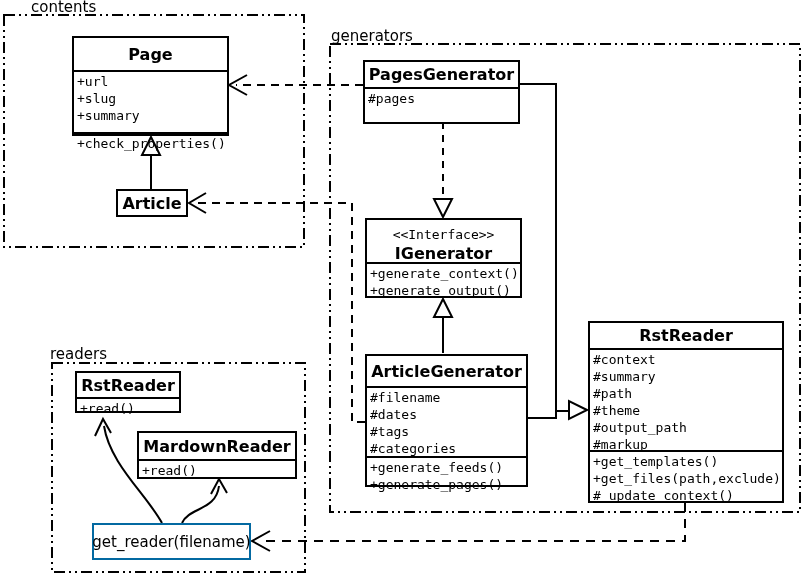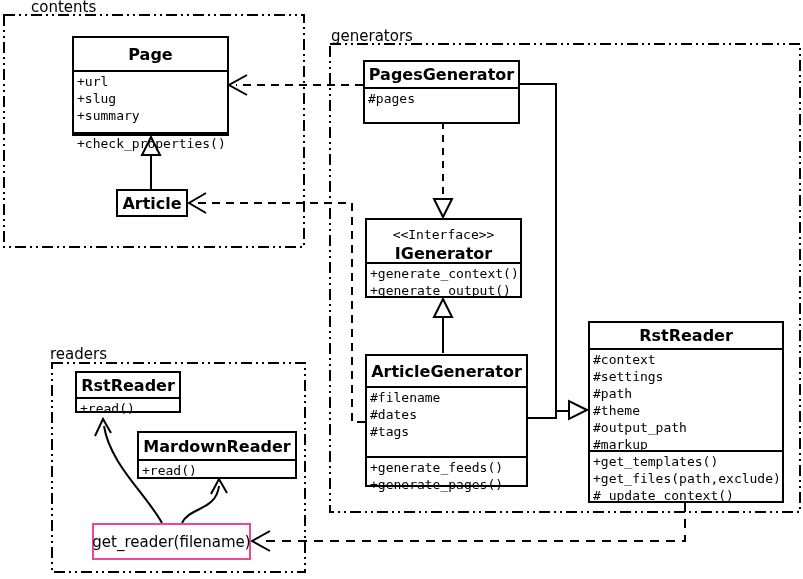--- a/index.html
+++ b/index.html
@@ -33,21 +33,21 @@
   }
   .uml-stereo{
     font-family:"DejaVu Sans Mono", monospace;font-size:13px;line-height:16px;
     text-align:center;
   }
   .uml-iface-name{
     font-weight:bold;font-size:16px;line-height:22px;text-align:center;
     font-family:"DejaVu Sans", sans-serif;
   }
   .fn-box{
-    position:absolute;border:2px solid #ec4899;background:#fff;box-sizing:border-box;
+    position:absolute;border:2px solid #0369a1;background:#fff;box-sizing:border-box;
     display:flex;align-items:center;justify-content:center;
     font-size:15px;font-family:"DejaVu Sans", sans-serif;
   }
 </style>
 </head>
 <body>
 
 <div id="canvas">
 
   <svg width="803" height="579" viewBox="0 0 803 579">
@@ -140,32 +140,33 @@
       <div class="uml-line">+generate_output()</div>
     </div>
   </div>
 
   <div class="uml-box" style="left:365px;top:354px;width:163px;height:133px;">
     <div class="uml-title" style="height:32px;">ArticleGenerator</div>
     <div class="uml-section divider" style="height:70px;">
       <div class="uml-line">#filename</div>
       <div class="uml-line">#dates</div>
       <div class="uml-line">#tags</div>
+      <div class="uml-line">#categories</div>
     </div>
     <div class="uml-section">
       <div class="uml-line">+generate_feeds()</div>
       <div class="uml-line">+generate_pages()</div>
     </div>
   </div>
 
   <div class="uml-box" style="left:588px;top:321px;width:196px;height:182px;">
     <div class="uml-title" style="height:27px;">RstReader</div>
     <div class="uml-section divider" style="height:102px;">
       <div class="uml-line">#context</div>
-      <div class="uml-line">#settings</div>
+      <div class="uml-line">#summary</div>
       <div class="uml-line">#path</div>
       <div class="uml-line">#theme</div>
       <div class="uml-line">#output_path</div>
       <div class="uml-line">#markup</div>
     </div>
     <div class="uml-section">
       <div class="uml-line">+get_templates()</div>
       <div class="uml-line">+get_files(path,exclude)</div>
       <div class="uml-line">#_update_context()</div>
     </div>

